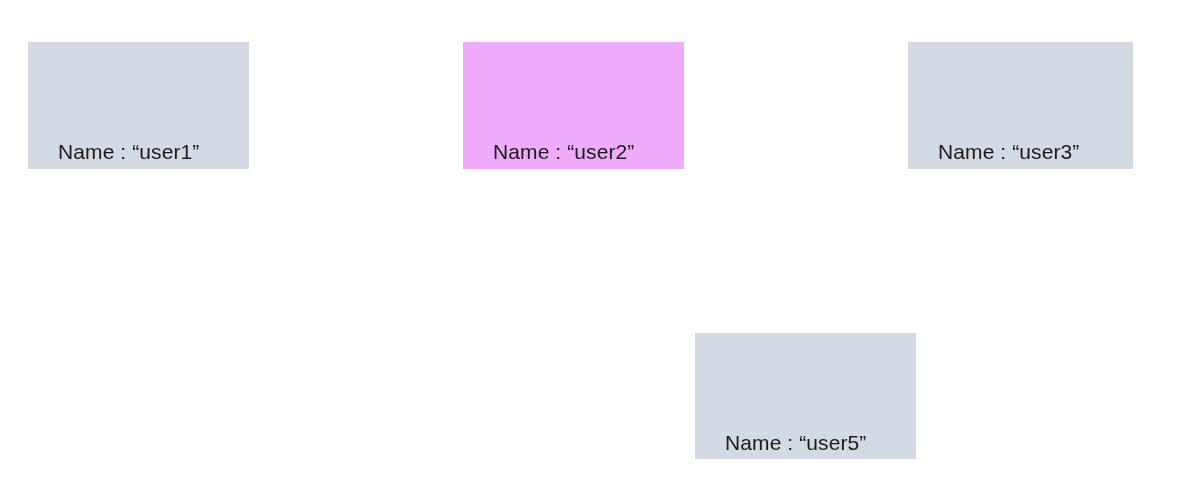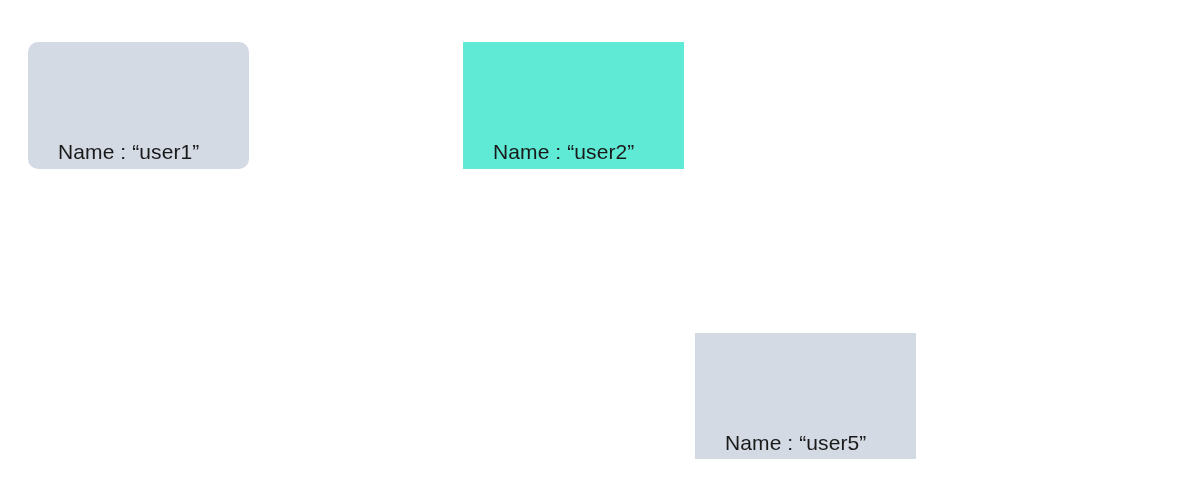--- a/index.html
+++ b/index.html
@@ -40,34 +40,40 @@
   .card-line {
     display: block;
     white-space: pre;
   }
 </style>
 </head>
 <body>
 
 <div id="canvas" style="width: 1179px; height: 502px; background: rgb(255, 255, 255);">
 
-  <div class="user-card" style="left: 28px; top: 42px; width: 221px; height: 127px; background: rgb(212, 218, 227); border-radius: 10px;">
+  <div class="user-card" style="left: 28px; top: 42px; width: 221px; height: 127px; background: rgb(212, 218, 227);">
     <div class="card-text" style="color: rgb(26, 26, 26);">
       <span class="card-line">Name : “user1”</span>
       
     </div>
   </div>
 
-  <div class="user-card" style="left: 463px; top: 42px; width: 221px; height: 127px; background: #5eead4; text-align: center;">
+  <div class="user-card" style="left: 463px; top: 42px; width: 221px; height: 127px; background: #f0abfc; text-align: center;">
     <div class="card-text" style="color: rgb(26, 26, 26);">
       <span class="card-line">Name : “user2”</span>
       
     </div>
   </div>
 
+  <div class="user-card" style="left: 908px; top: 42px; width: 225px; height: 127px; background: rgb(212, 218, 227);">
+    <div class="card-text" style="color: rgb(26, 26, 26);">
+      <span class="card-line">Name : “user3”</span>
+      
+    </div>
+  </div>
 
 
   <div class="user-card" style="left: 695px; top: 333px; width: 221px; height: 126px; background: rgb(212, 218, 227); text-decoration: underline;">
     <div class="card-text" style="color: rgb(26, 26, 26);">
       <span class="card-line">Name : “user5”</span>
       
     </div>
   </div>
 
 </div>

